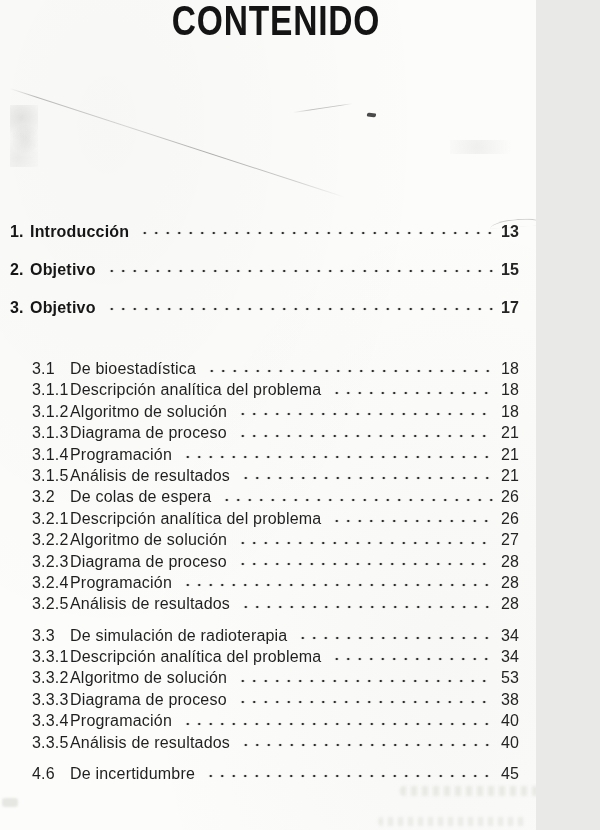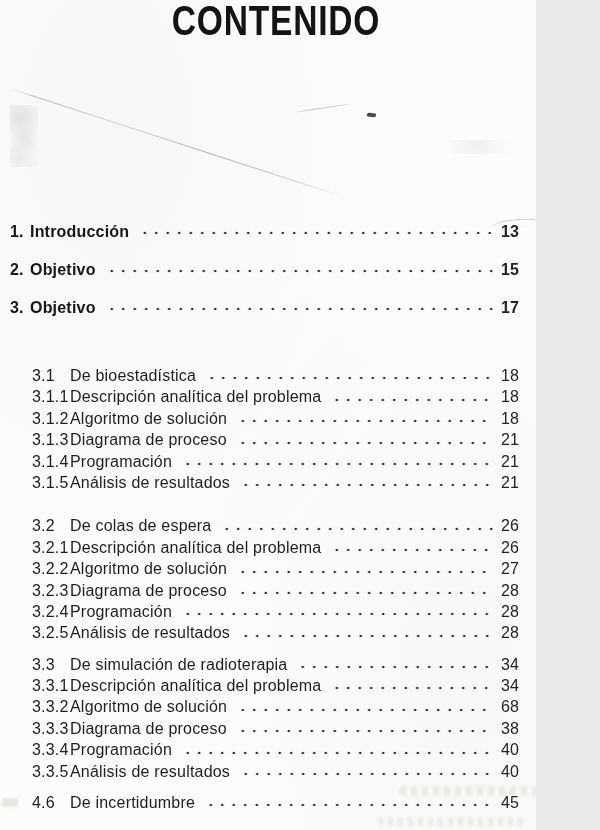--- a/index.html
+++ b/index.html
@@ -49,22 +49,22 @@
     top: 223px;
     left: 10px;
     right: 15px;
   }
   .sections {
     position: absolute;
     top: 354px;
     left: 32px;
     right: 15px;
   }
-  .section { margin-top: 22px; }
-  .section:first-child { margin-top: 11px; }
+  .section { }
+  .section:first-child { margin-top: 4px; }
   .section:nth-child(3), .section:nth-child(4) { margin-top: 10px; }
 
   .row {
     display: flex;
     align-items: baseline;
     line-height: 21.4px;
     height: 21.4px;
     font-size: 16px;
     letter-spacing: 0.2px;
     white-space: nowrap;
@@ -307,21 +307,21 @@
         <div class="row">
     <span class="num">3.3.1</span>
     <span class="label">Descripción analítica del problema</span>
     <span class="dots"></span>
     <span class="pg">34</span>
   </div>
         <div class="row">
     <span class="num">3.3.2</span>
     <span class="label">Algoritmo de solución</span>
     <span class="dots"></span>
-    <span class="pg">68</span>
+    <span class="pg">53</span>
   </div>
         <div class="row">
     <span class="num">3.3.3</span>
     <span class="label">Diagrama de proceso</span>
     <span class="dots"></span>
     <span class="pg">38</span>
   </div>
         <div class="row">
     <span class="num">3.3.4</span>
     <span class="label">Programación</span>

